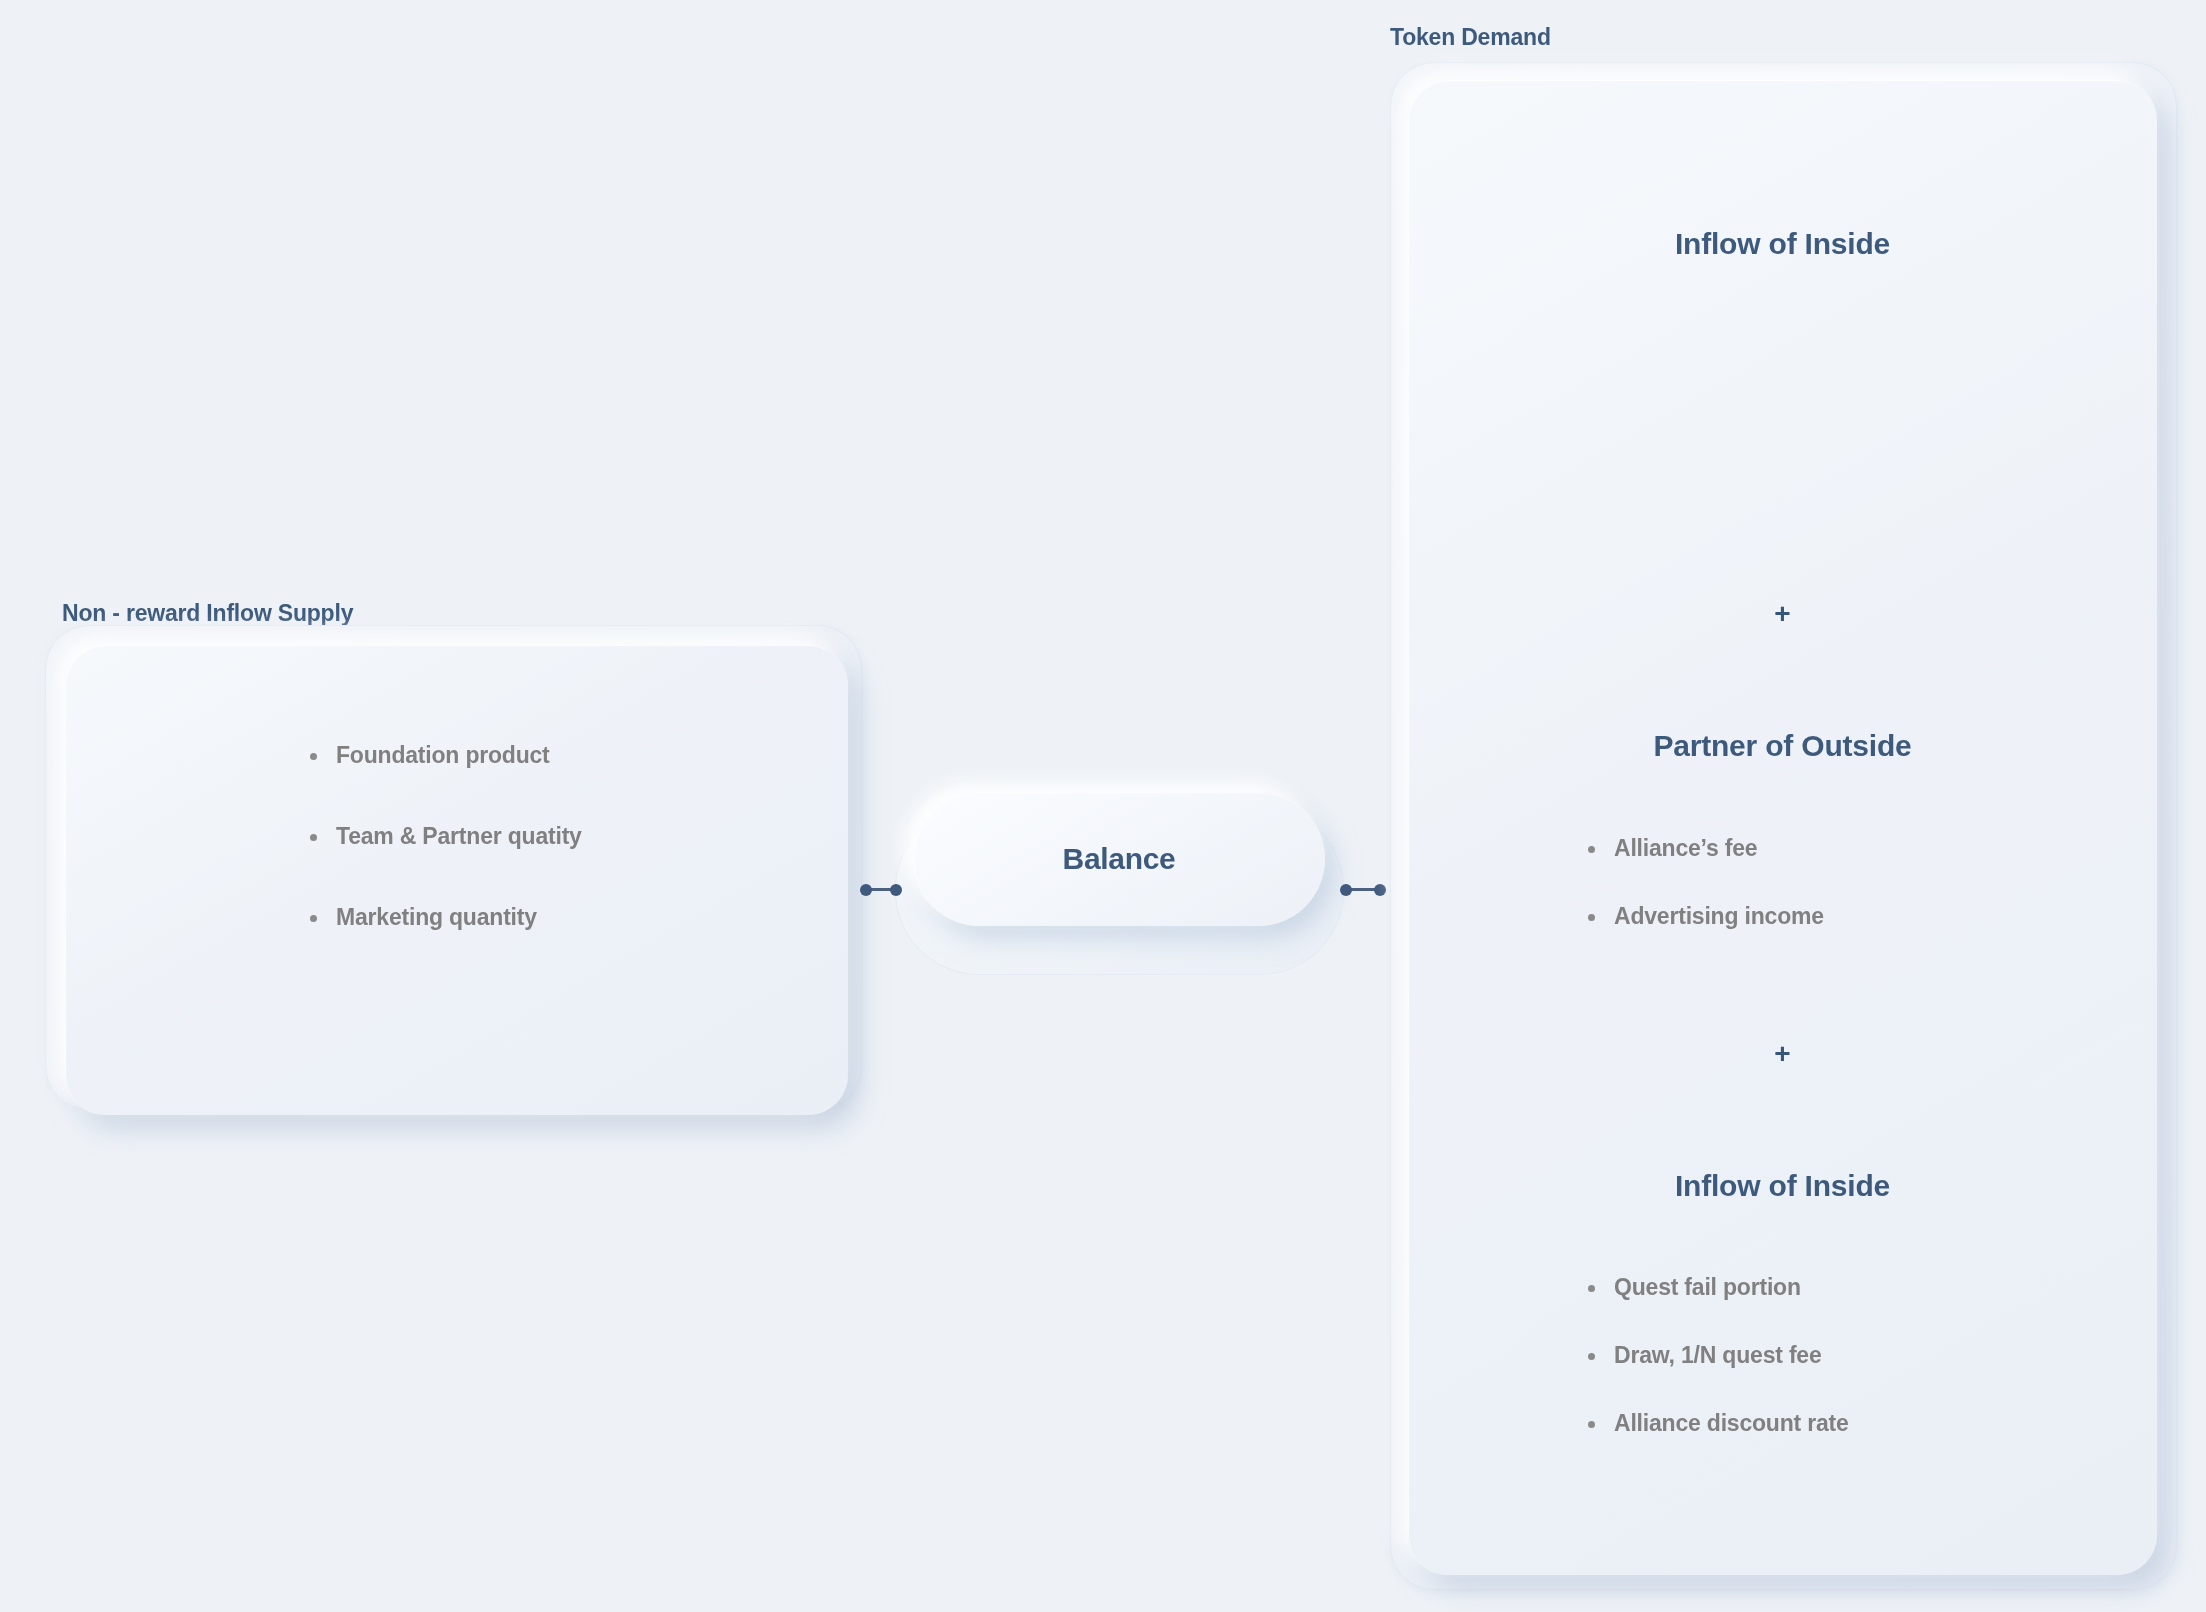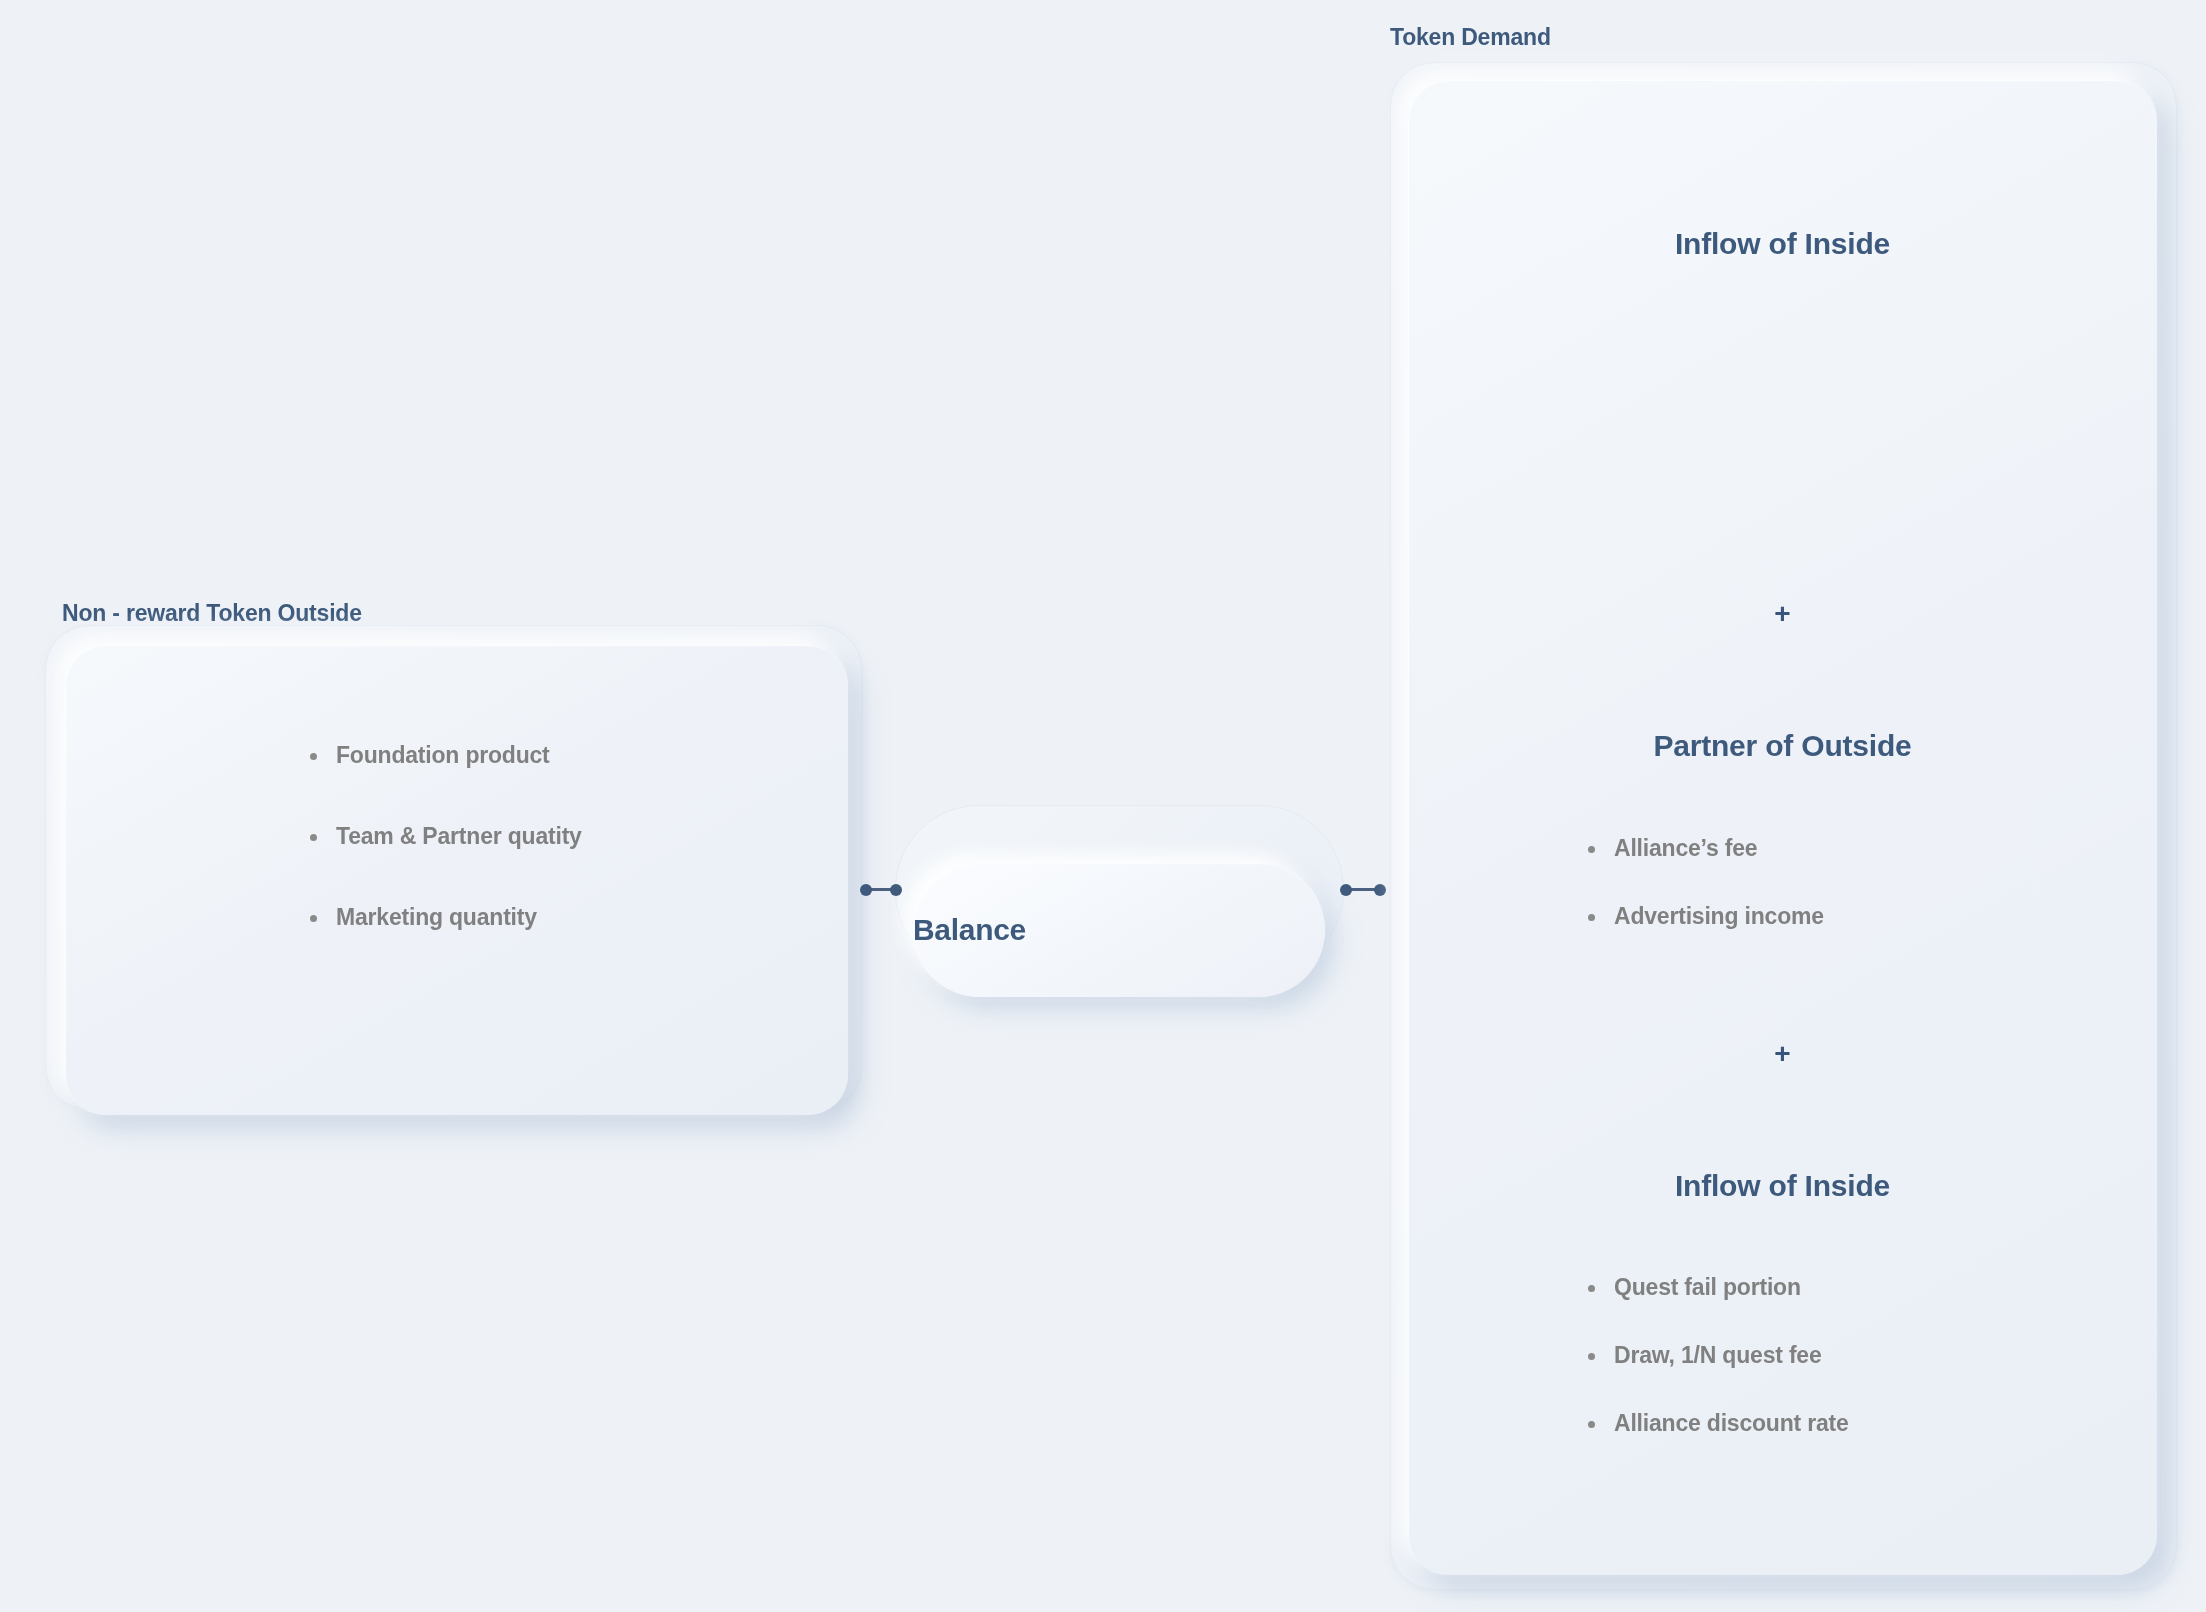--- a/index.html
+++ b/index.html
@@ -134,31 +134,32 @@
     top: 805px;
     width: 447px;
     height: 168px;
     border-radius: 84px;
     background: linear-gradient(135deg, #f2f6fa 0%, #eaeff6 100%);
     border: 1px solid #e4ebf3;
   }
   #balance-inner {
     position: absolute;
     left: 913px;
-    top: 863px;
+    top: 792px;
     width: 412px;
     height: 134px;
     border-radius: 67px;
     background: linear-gradient(150deg, #fbfdff 0%, #f3f6fb 50%, #edf1f7 100%);
     box-shadow:
       -9px -9px 18px rgba(255, 255, 255, 0.98),
       10px 12px 24px rgba(176, 194, 216, 0.55),
       inset 1px 1px 2px rgba(255, 255, 255, 0.9);
     display: flex;
     align-items: center;
+    justify-content: center;
   }
   #balance-label {
     font-size: 30px;
     font-weight: bold;
     color: #3d5a7d;
     letter-spacing: -0.3px;
   }
 
   
   .connector {
@@ -186,21 +187,21 @@
   .connector .conn-dot.right { right: 0; }
 
   #connector-left  { left: 860px;  top: 884px; width: 42px; }
   #connector-right { left: 1340px; top: 884px; width: 46px; }
 </style>
 </head>
 <body>
 
 <div class="stage">
 
-  <div class="group-label" id="label-supply">Non - reward Token Outside</div>
+  <div class="group-label" id="label-supply">Non - reward Inflow Supply</div>
 
   <div class="card-outer" id="supply-card-outer"></div>
   <div class="card-inner" id="supply-card-inner"></div>
 
   <ul class="bullet-list" id="supply-list">
     <li class="bullet-item">Foundation product</li>
     <li class="bullet-item">Team &amp; Partner quatity</li>
     <li class="bullet-item">Marketing quantity</li>
   </ul>
 

